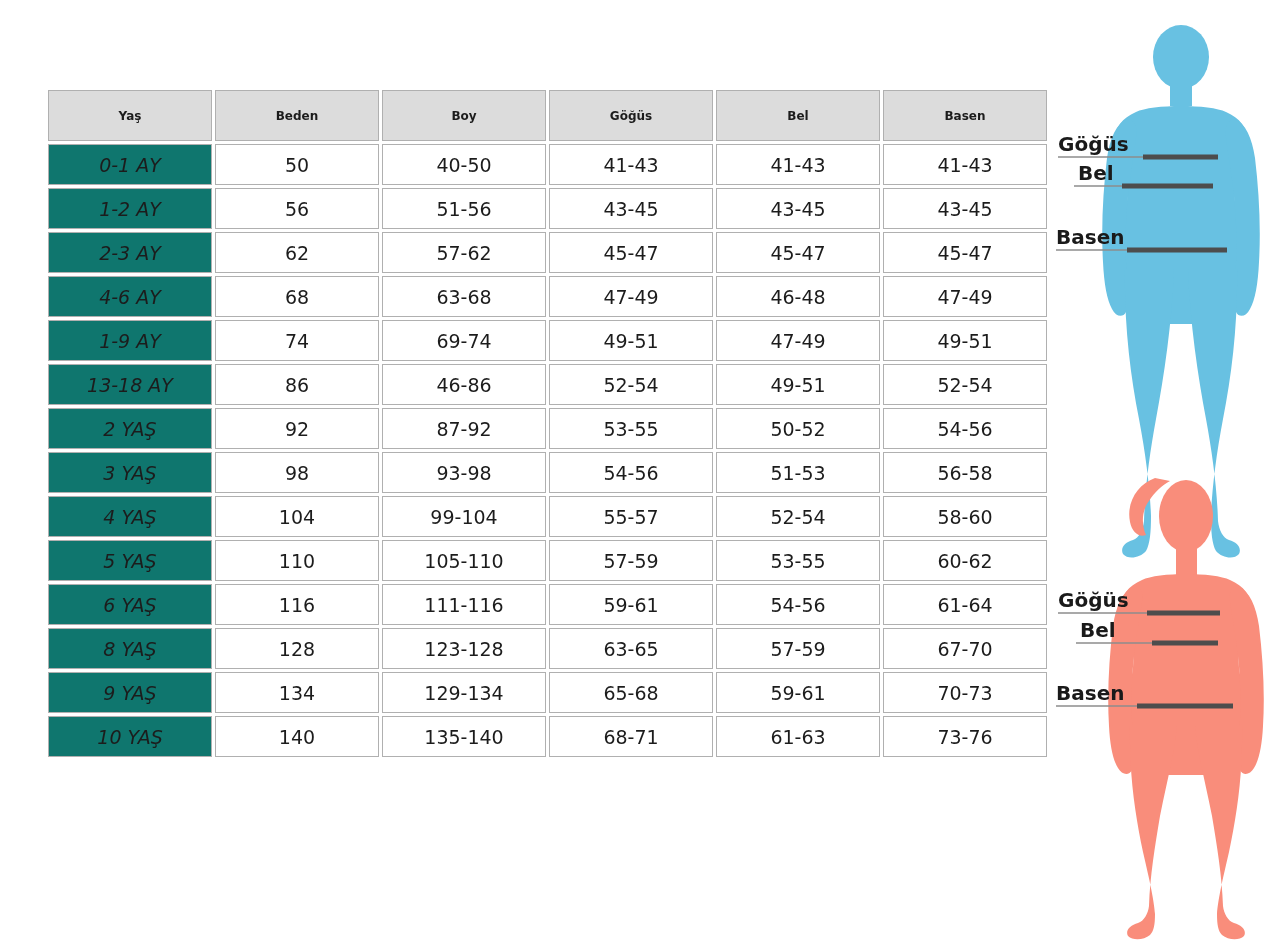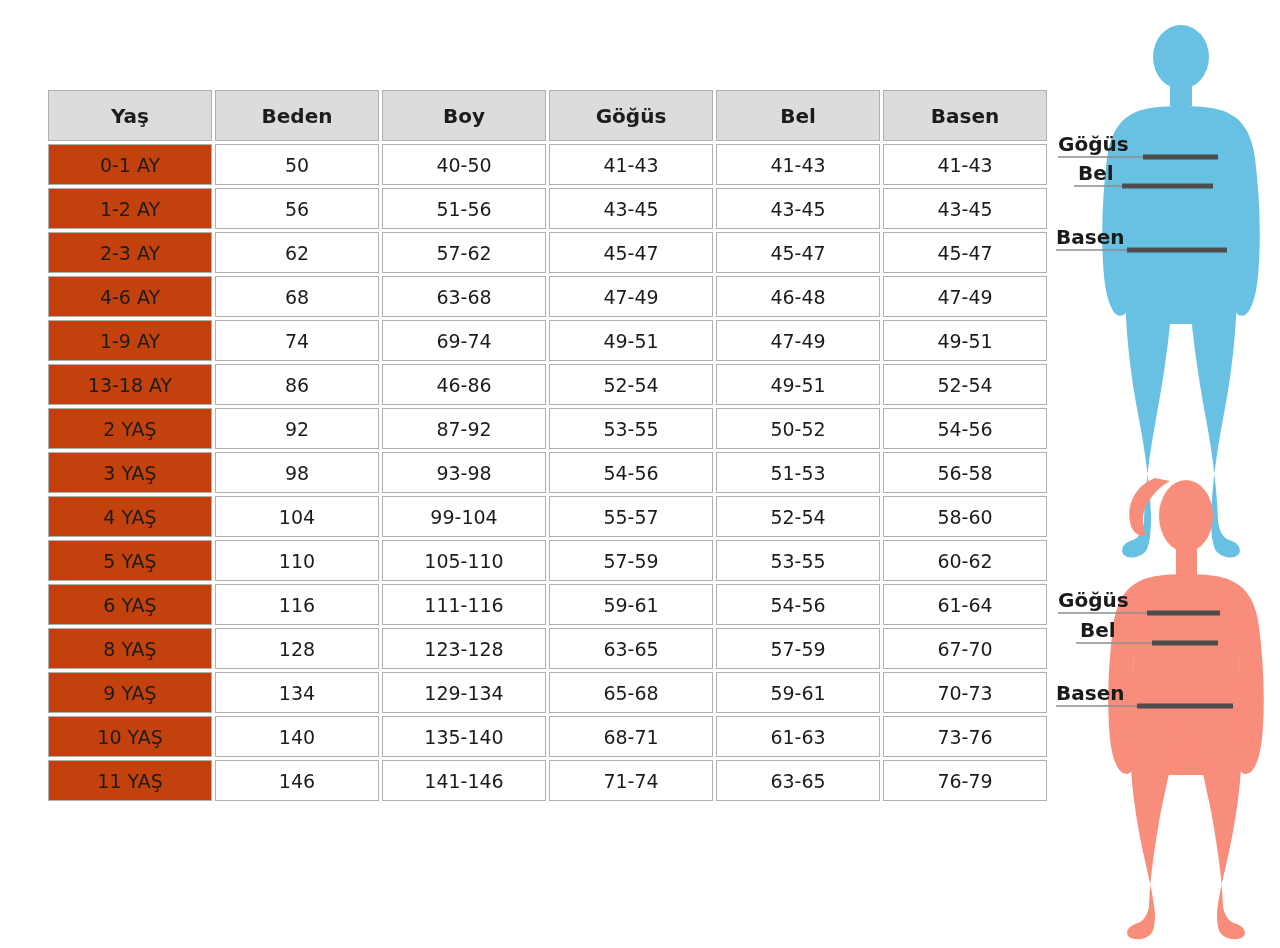--- a/index.html
+++ b/index.html
@@ -10,24 +10,24 @@
   
   .size-table {
     position:absolute; left:45px; top:87px; width:1005px;
     table-layout:fixed; border-collapse:separate; border-spacing:3px;
   }
   .size-table th, .size-table td {
     border:1px solid #b0b0b0; text-align:center; vertical-align:middle;
     color:#1c1c1c; overflow:hidden; white-space:nowrap;
   }
   .size-table th {
-    background:#dcdcdc; font-size:20px; font-weight:bold; height:47px;
+    background:#dcdcdc; font-size:12px; font-weight:bold; height:47px;
   }
   .size-table td { background:#ffffff; font-size:19px; height:37px; }
-  .size-table td.row-label { background:#c2410c; }
+  .size-table td.row-label { background:#0f766e;font-style:italic; }
   
   .figure { position:absolute; }
   .figure-top { left:1052px; top:24px; width:224px; height:556px; }
   .figure-bottom { left:1052px; top:476px; width:226px; height:470px; }
   .mlabel { font-family:"DejaVu Sans","Liberation Sans",sans-serif;
             font-size:20px; font-weight:bold; fill:#1a1a1a; }
   .guide { stroke:#8c8c8c; stroke-width:1.5; }
   .measure { stroke:#4d4d4d; stroke-width:5; }
 </style>
 </head>
@@ -151,28 +151,20 @@
           <td>59-61</td>
           <td>70-73</td>
         </tr>
         <tr>
           <td class="row-label">10 YAŞ</td>
           <td>140</td>
           <td>135-140</td>
           <td>68-71</td>
           <td>61-63</td>
           <td>73-76</td>
-        </tr>
-        <tr>
-          <td class="row-label">11 YAŞ</td>
-          <td>146</td>
-          <td>141-146</td>
-          <td>71-74</td>
-          <td>63-65</td>
-          <td>76-79</td>
         </tr>
       </tbody>
   </table>
 
   <svg class="figure figure-top" viewBox="0 0 224 556" aria-hidden="true">
     <g fill="#68C1E2">
       <ellipse cx="129" cy="33" rx="28" ry="32"></ellipse>
       <rect x="118" y="52" width="22" height="30"></rect>
       <path d="M 84,88 C 100,80 158,80 174,88 C 188,94 195,104 196,116
                C 192,132 187,142 184,154 C 181,170 183,184 188,200

